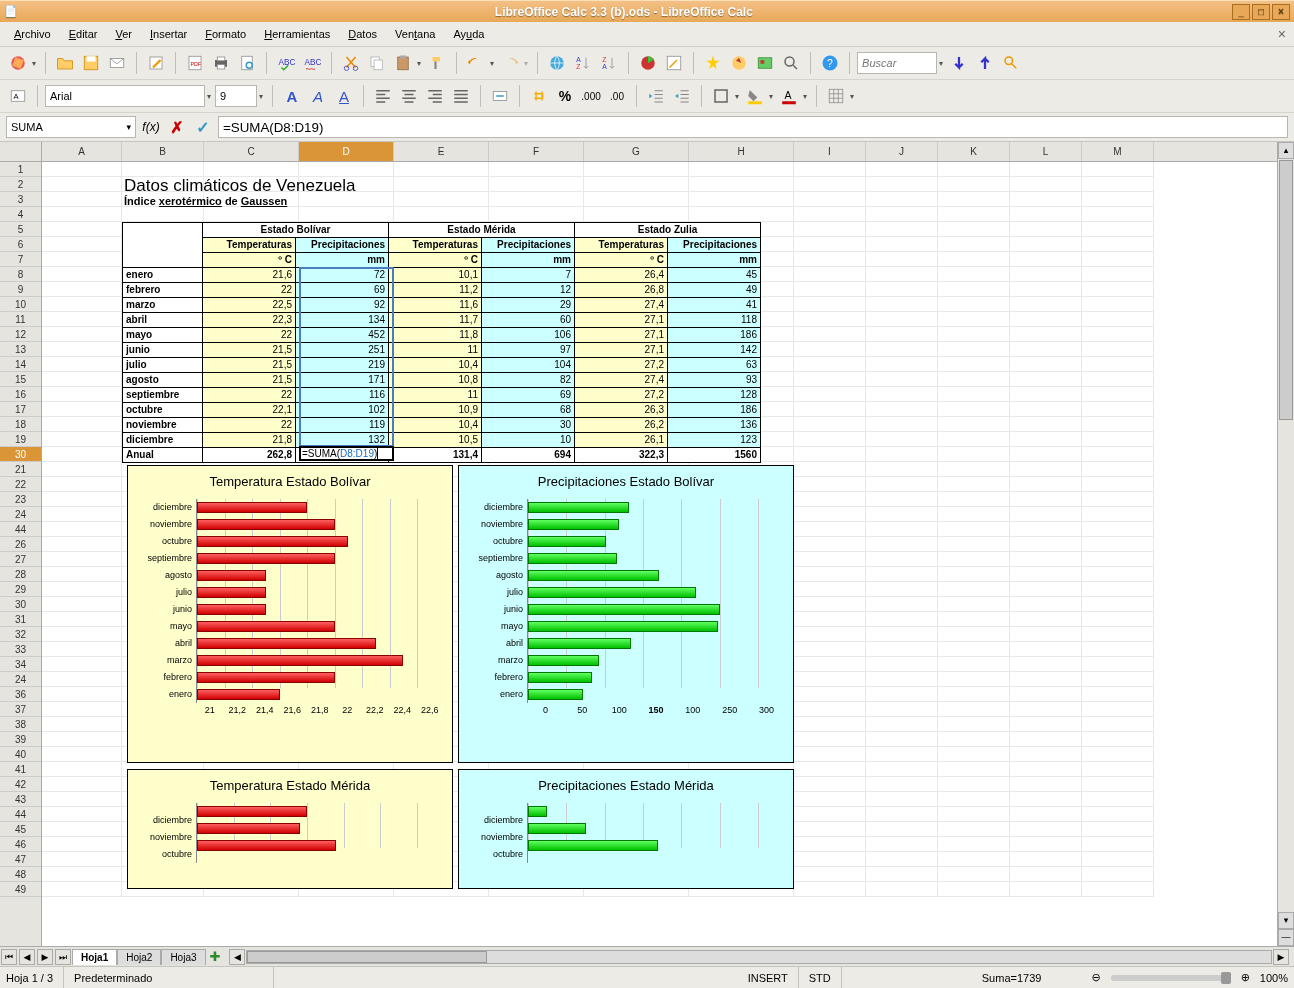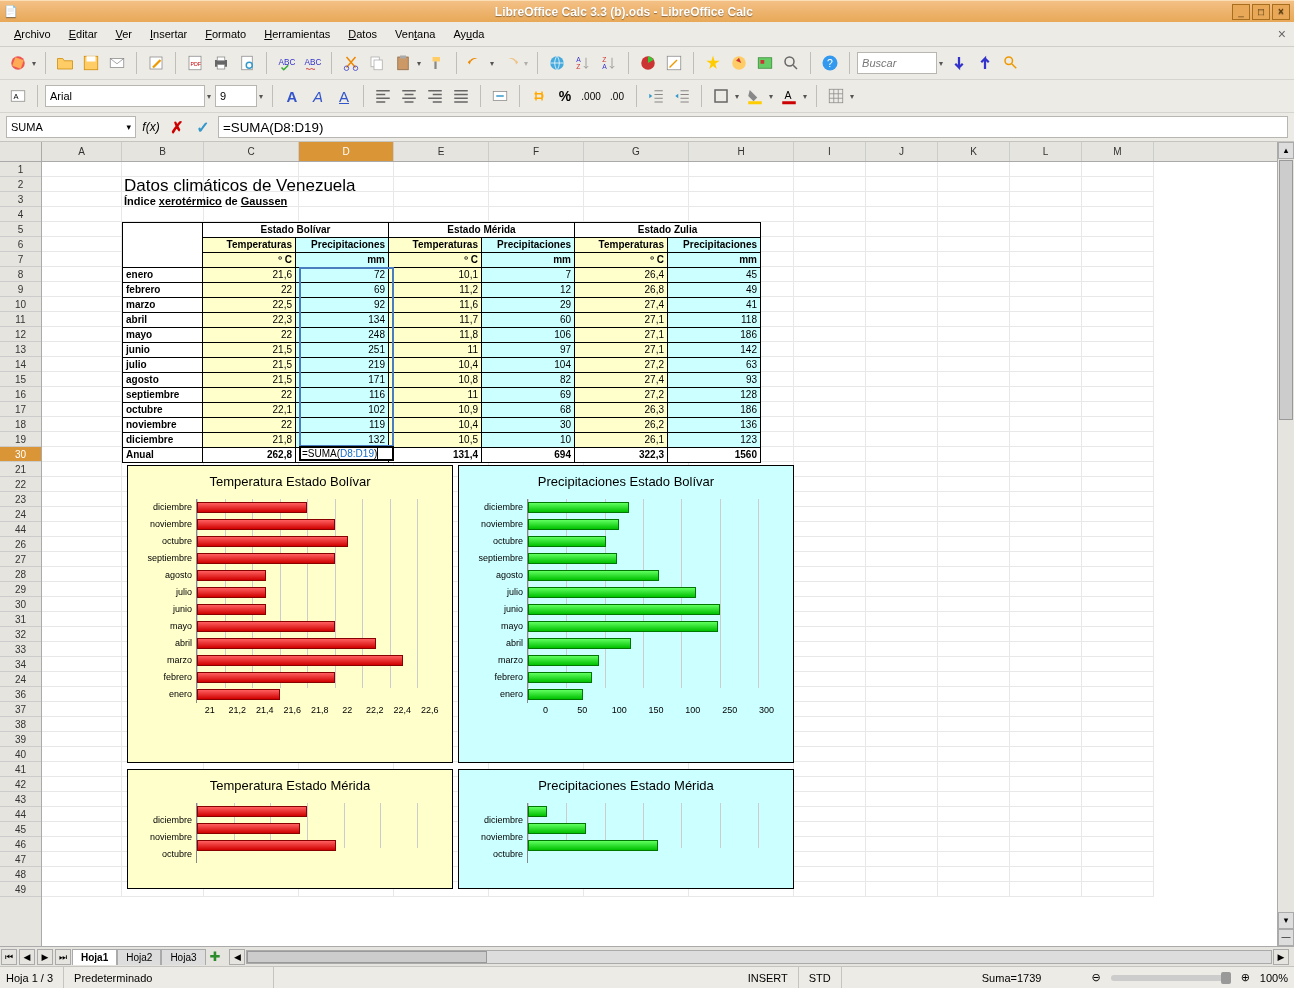--- a/index.html
+++ b/index.html
@@ -1317,21 +1317,21 @@
               <td class="t">22,3</td>
               <td class="p">134</td>
               <td class="t">11,7</td>
               <td class="p">60</td>
               <td class="t">27,1</td>
               <td class="p">118</td>
             </tr>
             <tr>
               <td class="month">mayo</td>
               <td class="t">22</td>
-              <td class="p">248</td>
+              <td class="p">452</td>
               <td class="t">11,8</td>
               <td class="p">106</td>
               <td class="t">27,1</td>
               <td class="p">186</td>
             </tr>
             <tr>
               <td class="month">junio</td>
               <td class="t">21,5</td>
               <td class="p">251</td>
               <td class="t">11</td>
@@ -1499,21 +1499,21 @@
               <div class="hbar green" style="top: 139px; left: 0px; width: 102.733px;"></div>
               <div class="hbar green" style="top: 156px; left: 0px; width: 70.5333px;"></div>
               <div class="hbar green" style="top: 173px; left: 0px; width: 63.6333px;"></div>
               <div class="hbar green" style="top: 190px; left: 0px; width: 55.2px;"></div>
             </div>
         </div>
         <div class="xlabels" id="c1-x">
             <span style="width: 38.3333px;">0</span>
             <span style="width: 38.3333px;">50</span>
             <span style="width: 38.3333px;">100</span>
-            <span style="width: 38.3333px;">150</span>
+            <span style="width: 38.3333px; font-weight: bold;">150</span>
             <span style="width: 38.3333px;">100</span>
             <span style="width: 38.3333px;">250</span>
             <span style="width: 38.3333px;">300</span>
           </div>
       </div>
 
       <div class="chart yellow" style="left:85px; top:607px; width:326px; height:120px; overflow:hidden;">
         <div class="ctitle">Temperatura Estado Mérida</div>
         <div class="plot">
           <div class="ylabels" id="c2-y">

